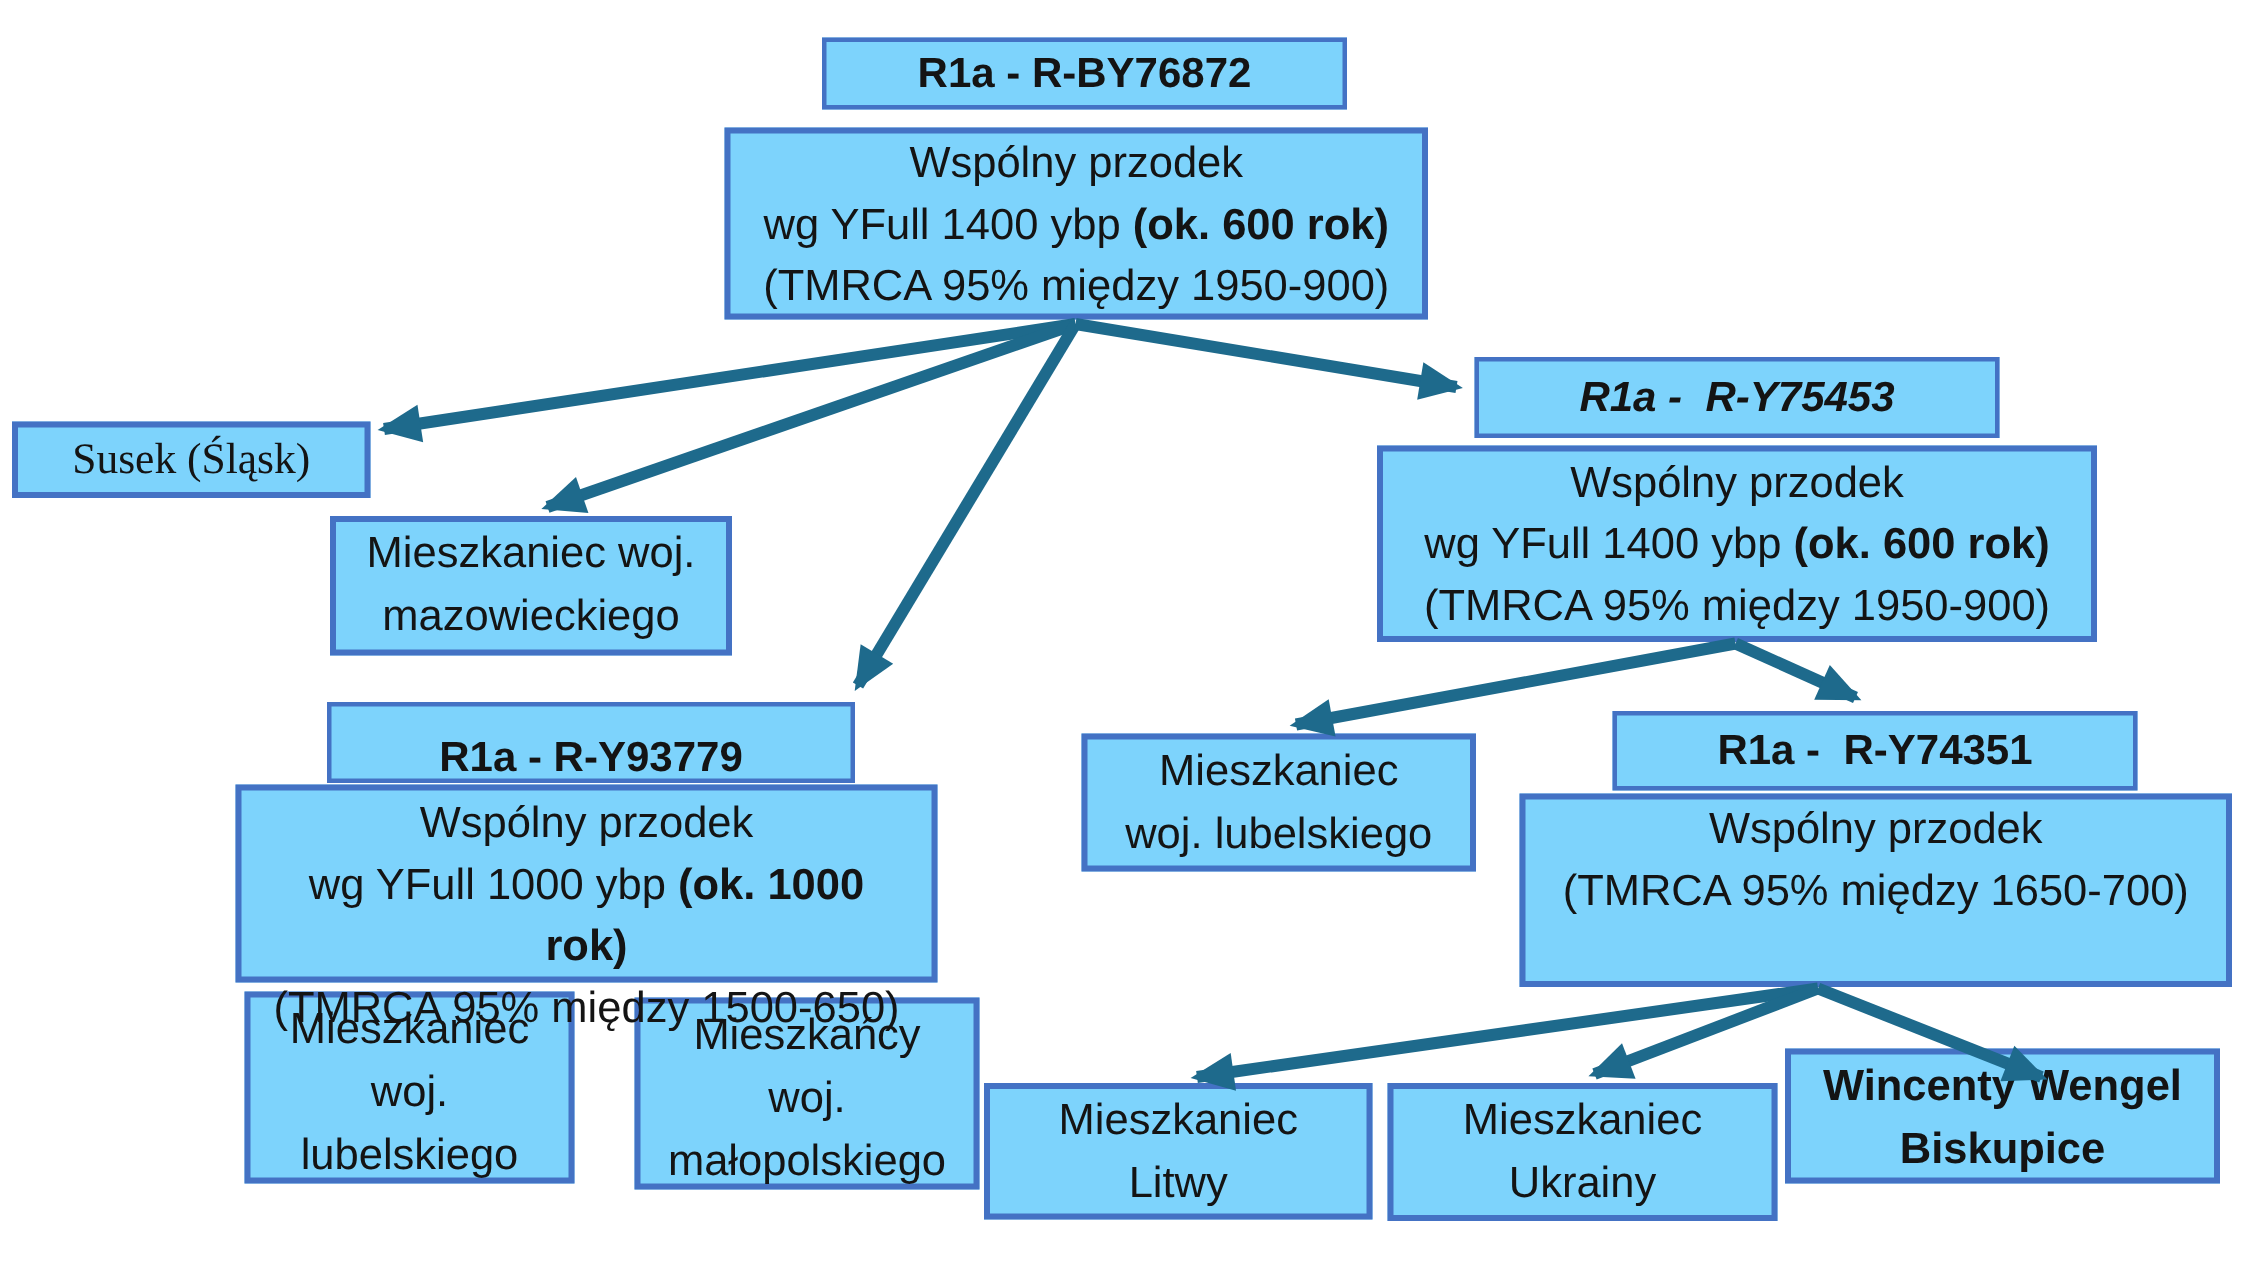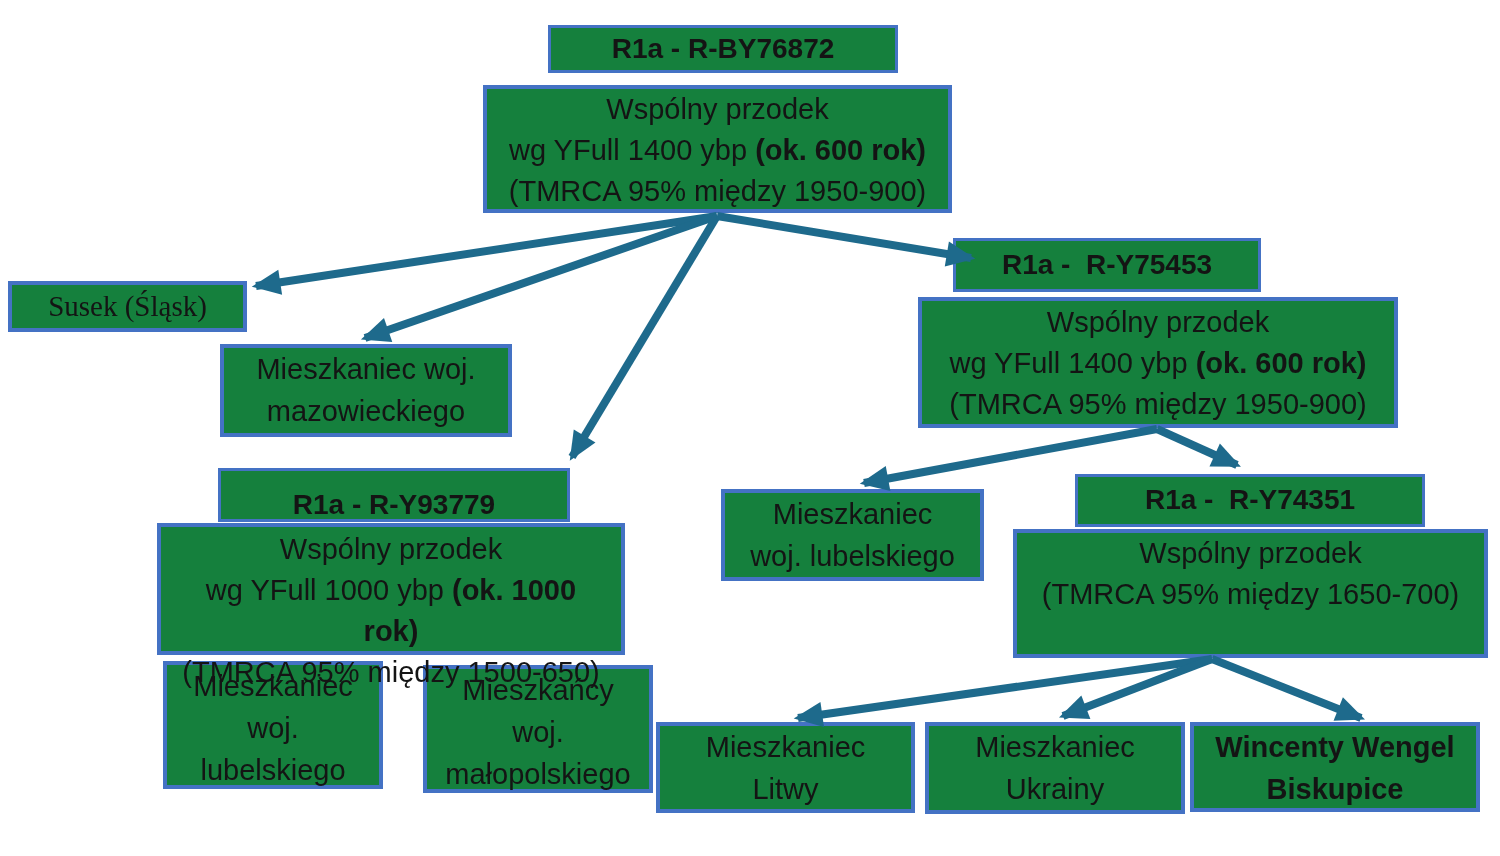--- a/index.html
+++ b/index.html
@@ -6,21 +6,21 @@
     --blue:#4472c4;
     --arrow:#1e6a8c;
     --ink:#141414;
   }
   *{box-sizing:border-box;margin:0;padding:0;}
   html,body{width:1500px;height:856px;overflow:hidden;background:#ffffff;}
   body{font-family:"Liberation Sans", sans-serif;color:var(--ink);position:relative;}
   .stage{position:absolute;left:0;top:0;width:1500px;height:856px;}
   .box{
     position:absolute;
-    background:#15803d;
+    background:#7dd3fc;
     border:4px solid var(--blue);
     text-align:center;
     overflow:visible;
     z-index:2;
   }
   .box.title{border-width:3px;z-index:3;}
   .box.over{z-index:3;}
   .line{white-space:pre;line-height:42px;font-size:29px;}
   .title .line{font-weight:bold;font-size:28px;line-height:42px;}
   .body-box .line{line-height:41px;text-align:center;}
@@ -38,21 +38,21 @@
     </div>
   <div class="box body-box" style="left:483px;top:85px;width:469px;height:128px;padding-top:0px;">
       <div class="line"><span>Wspólny przodek</span></div>
       <div class="line"><span>wg YFull 1400 ybp </span><span class="b">(ok. 600 rok)</span></div>
       <div class="line"><span>(TMRCA 95% między 1950-900)</span></div>
     </div>
 
   <div class="box" style="left:8px;top:281px;width:239px;height:51px;padding-top:0px;font-family:Liberation Serif, serif;">
       <div class="line"><span>Susek (Śląsk)</span></div>
     </div>
-  <div class="box" style="left:220px;top:344px;width:292px;height:93px;padding-top:0px;">
+  <div class="box" style="left:220px;top:344px;width:268px;height:93px;padding-top:0px;">
       <div class="line"><span>Mieszkaniec woj.</span></div>
       <div class="line"><span>mazowieckiego</span></div>
     </div>
 
   <div class="box title" style="left:218px;top:468px;width:352px;height:54px;padding-top:13px;">
       <div class="line"><span class="b">R1a - R-Y93779</span></div>
     </div>
   <div class="box body-box over" style="left:157px;top:523px;width:468px;height:132px;padding-top:2px;">
       <div class="line"><span>Wspólny przodek</span></div>
       <div class="line"><span>wg YFull 1000 ybp </span><span class="b">(ok. 1000</span></div>
@@ -63,21 +63,21 @@
       <div class="line"><span>Mieszkaniec</span></div>
       <div class="line"><span>woj.</span></div>
       <div class="line"><span>lubelskiego</span></div>
     </div>
   <div class="box" style="left:387px;top:665px;width:230px;height:128px;padding-top:0px;margin-left:36px;">
       <div class="line"><span>Mieszkańcy</span></div>
       <div class="line"><span>woj.</span></div>
       <div class="line"><span>małopolskiego</span></div>
     </div>
 
-  <div class="box title" style="left:953px;top:238px;width:308px;height:54px;padding-top:3px;">
+  <div class="box title" style="left:983px;top:238px;width:350px;height:54px;padding-top:3px;font-style:italic;">
       <div class="line"><span class="b">R1a -  R-Y75453</span></div>
     </div>
   <div class="box body-box" style="left:918px;top:297px;width:480px;height:131px;padding-top:1px;">
       <div class="line"><span>Wspólny przodek</span></div>
       <div class="line"><span>wg YFull 1400 ybp </span><span class="b">(ok. 600 rok)</span></div>
       <div class="line"><span>(TMRCA 95% między 1950-900)</span></div>
     </div>
   <div class="box" style="left:721px;top:489px;width:263px;height:92px;padding-top:0px;">
       <div class="line"><span>Mieszkaniec</span></div>
       <div class="line"><span>woj. lubelskiego</span></div>
@@ -91,21 +91,21 @@
       <div class="line"><span>(TMRCA 95% między 1650-700)</span></div>
     </div>
   <div class="box" style="left:656px;top:722px;width:259px;height:91px;padding-top:0px;">
       <div class="line"><span>Mieszkaniec</span></div>
       <div class="line"><span>Litwy</span></div>
     </div>
   <div class="box" style="left:925px;top:722px;width:260px;height:92px;padding-top:0px;">
       <div class="line"><span>Mieszkaniec</span></div>
       <div class="line"><span>Ukrainy</span></div>
     </div>
-  <div class="box over" style="left:1190px;top:722px;width:290px;height:90px;padding-top:0px;">
+  <div class="box over" style="left:1190px;top:699px;width:290px;height:90px;padding-top:0px;">
       <div class="line"><span class="b">Wincenty Wengel</span></div>
       <div class="line"><span class="b">Biskupice</span></div>
     </div>
 
   <svg class="arrows" width="1500" height="856" viewBox="0 0 1500 856">
     <defs>
       <marker id="ah" viewBox="0 0 10 10" refX="8.5" refY="5" markerWidth="4.2" markerHeight="3.6" orient="auto">
         <path d="M0,0.6 L10,5 L0,9.4 z" style="fill:var(--arrow)"></path>
       </marker>
     </defs>

